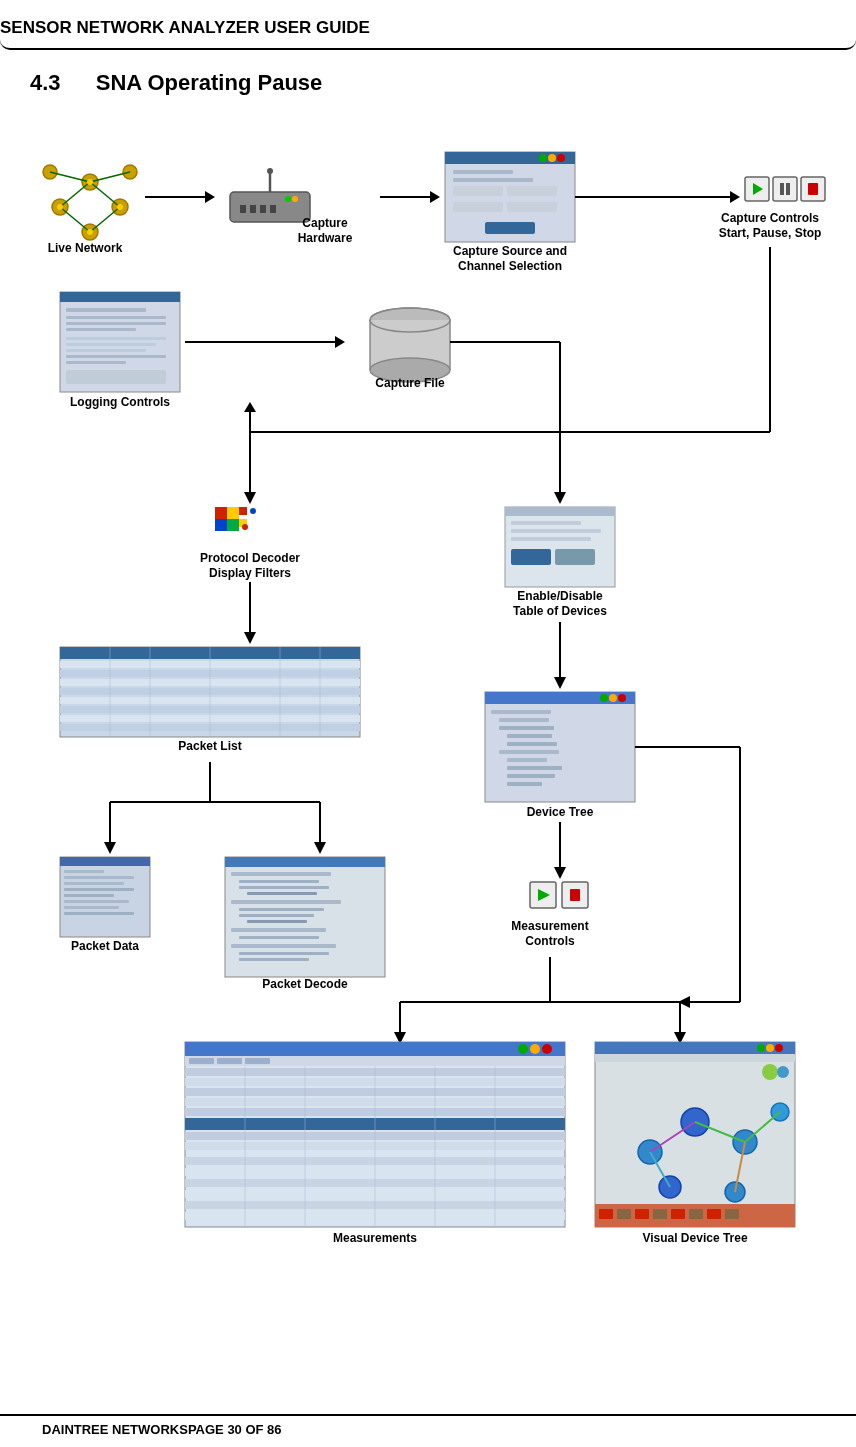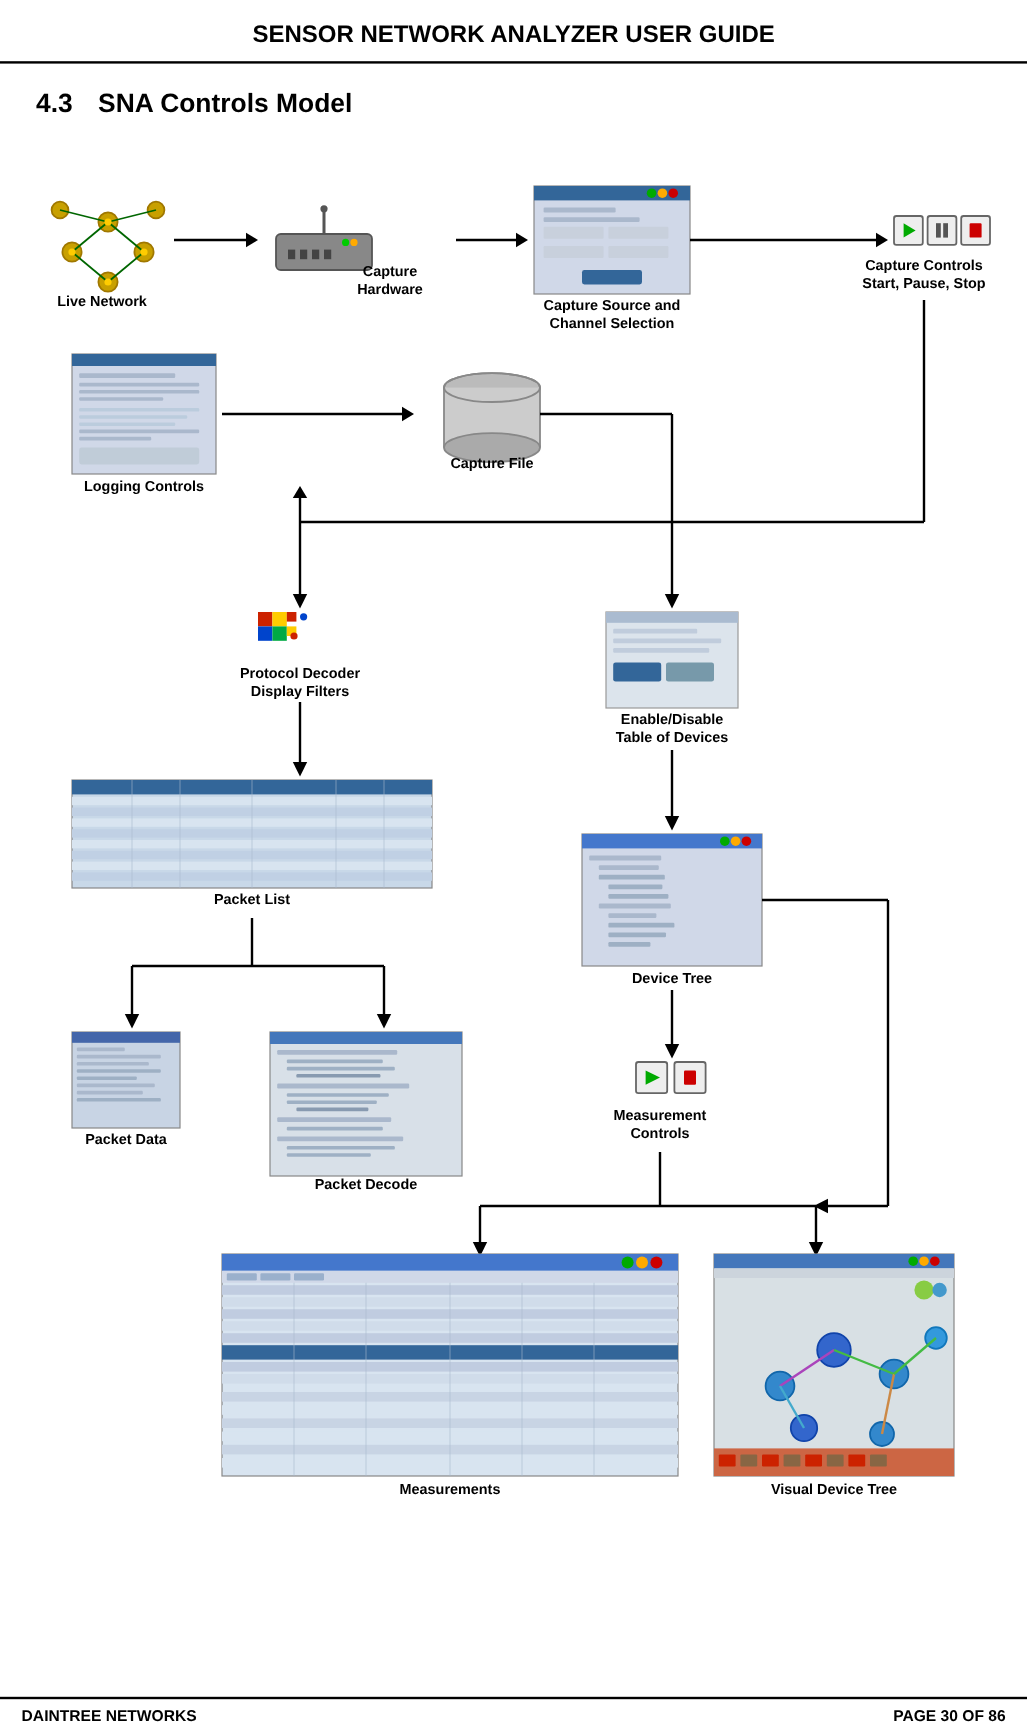--- a/index.html
+++ b/index.html
@@ -7,51 +7,52 @@
       width: 856px;
       min-height: 1447px;
       background: #fff;
       font-family: Arial, sans-serif;
       font-size: 13px;
       color: #000;
       position: relative;
     }
 
     .page-header {
-      text-align: center;
-      font-size: 20px;
+      text-align: left;
+      font-size: 17px;
       font-weight: bold;
       padding: 18px 0 10px;
       border-bottom: 2px solid #000;
       margin-bottom: 10px;
+      border-radius: 10px;
     }
 
     .section-title {
       font-size: 22px;
       font-weight: bold;
       padding: 10px 30px 16px;
     }
 
     .section-title span.num {
-      margin-right: 15px;
+      margin-right: 29px;
     }
 
     .diagram-area {
       padding: 10px 30px;
       position: relative;
     }
 
     .page-footer {
       position: absolute;
       bottom: 10px;
       left: 0;
       right: 0;
       display: flex;
-      justify-content: space-between;
-      padding: 0 18px;
+      justify-content: flex-start;
+      padding: 0 42px;
       font-size: 13px;
       font-weight: bold;
       border-top: 2px solid #000;
       padding-top: 6px;
     }
 
     
     .diagram-svg {
       width: 796px;
       height: 1280px;
@@ -61,21 +62,21 @@
   </style>
 </head>
 <body>
 
 <div class="page-header">
   <span>SENSOR NETWORK ANALYZER USER GUIDE</span>
 </div>
 
 <div class="section-title">
   <span class="num">4.3</span>
-  <span>SNA Controls Model</span>
+  <span>SNA Operating Pause</span>
 </div>
 
 <div class="diagram-area">
   <svg class="diagram-svg" viewBox="0 0 796 1280" xmlns="http://www.w3.org/2000/svg">
 
     <g transform="translate(10,30)">
 
       <circle cx="50" cy="30" r="8" fill="#c8a000" stroke="#a07800" stroke-width="1.5"></circle>
       <circle cx="20" cy="55" r="8" fill="#c8a000" stroke="#a07800" stroke-width="1.5"></circle>
       <circle cx="80" cy="55" r="8" fill="#c8a000" stroke="#a07800" stroke-width="1.5"></circle>

